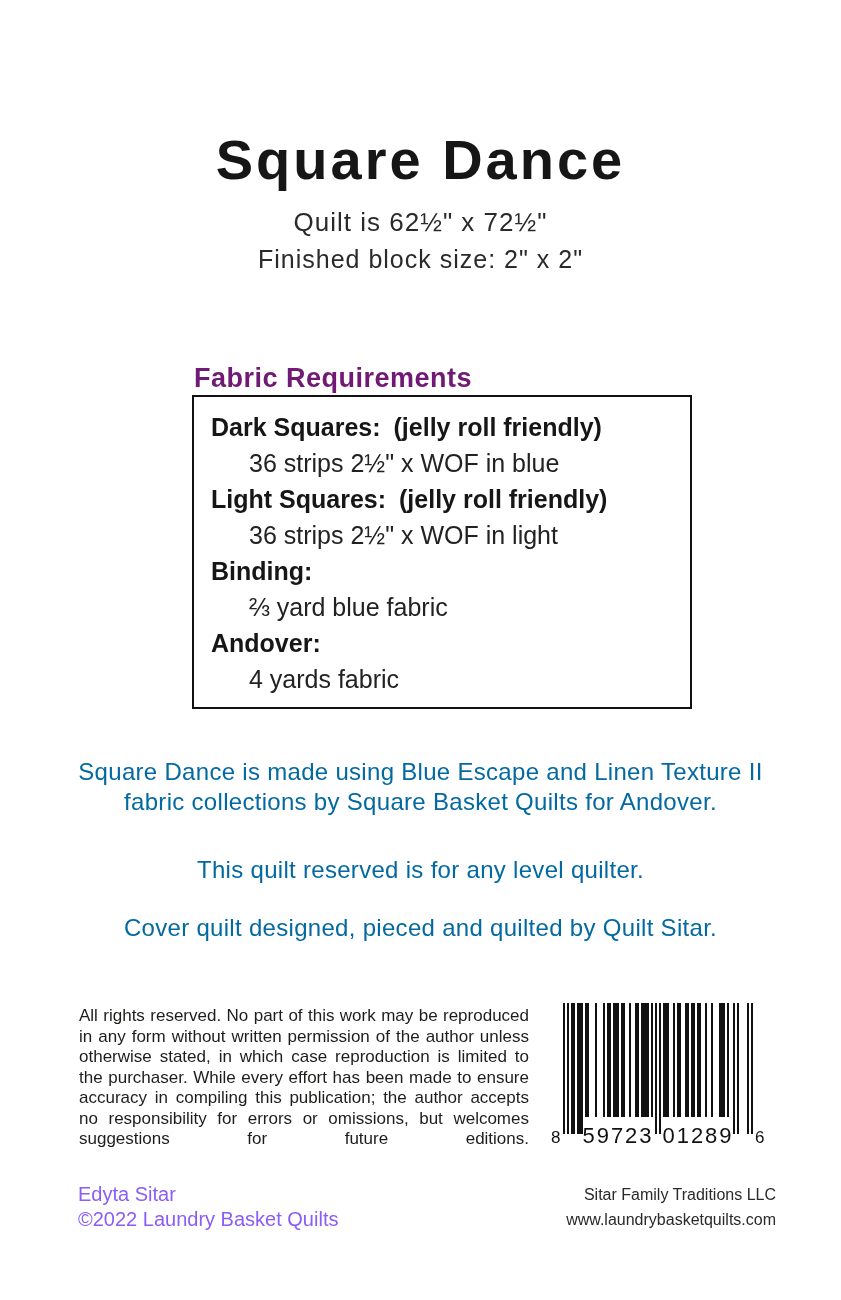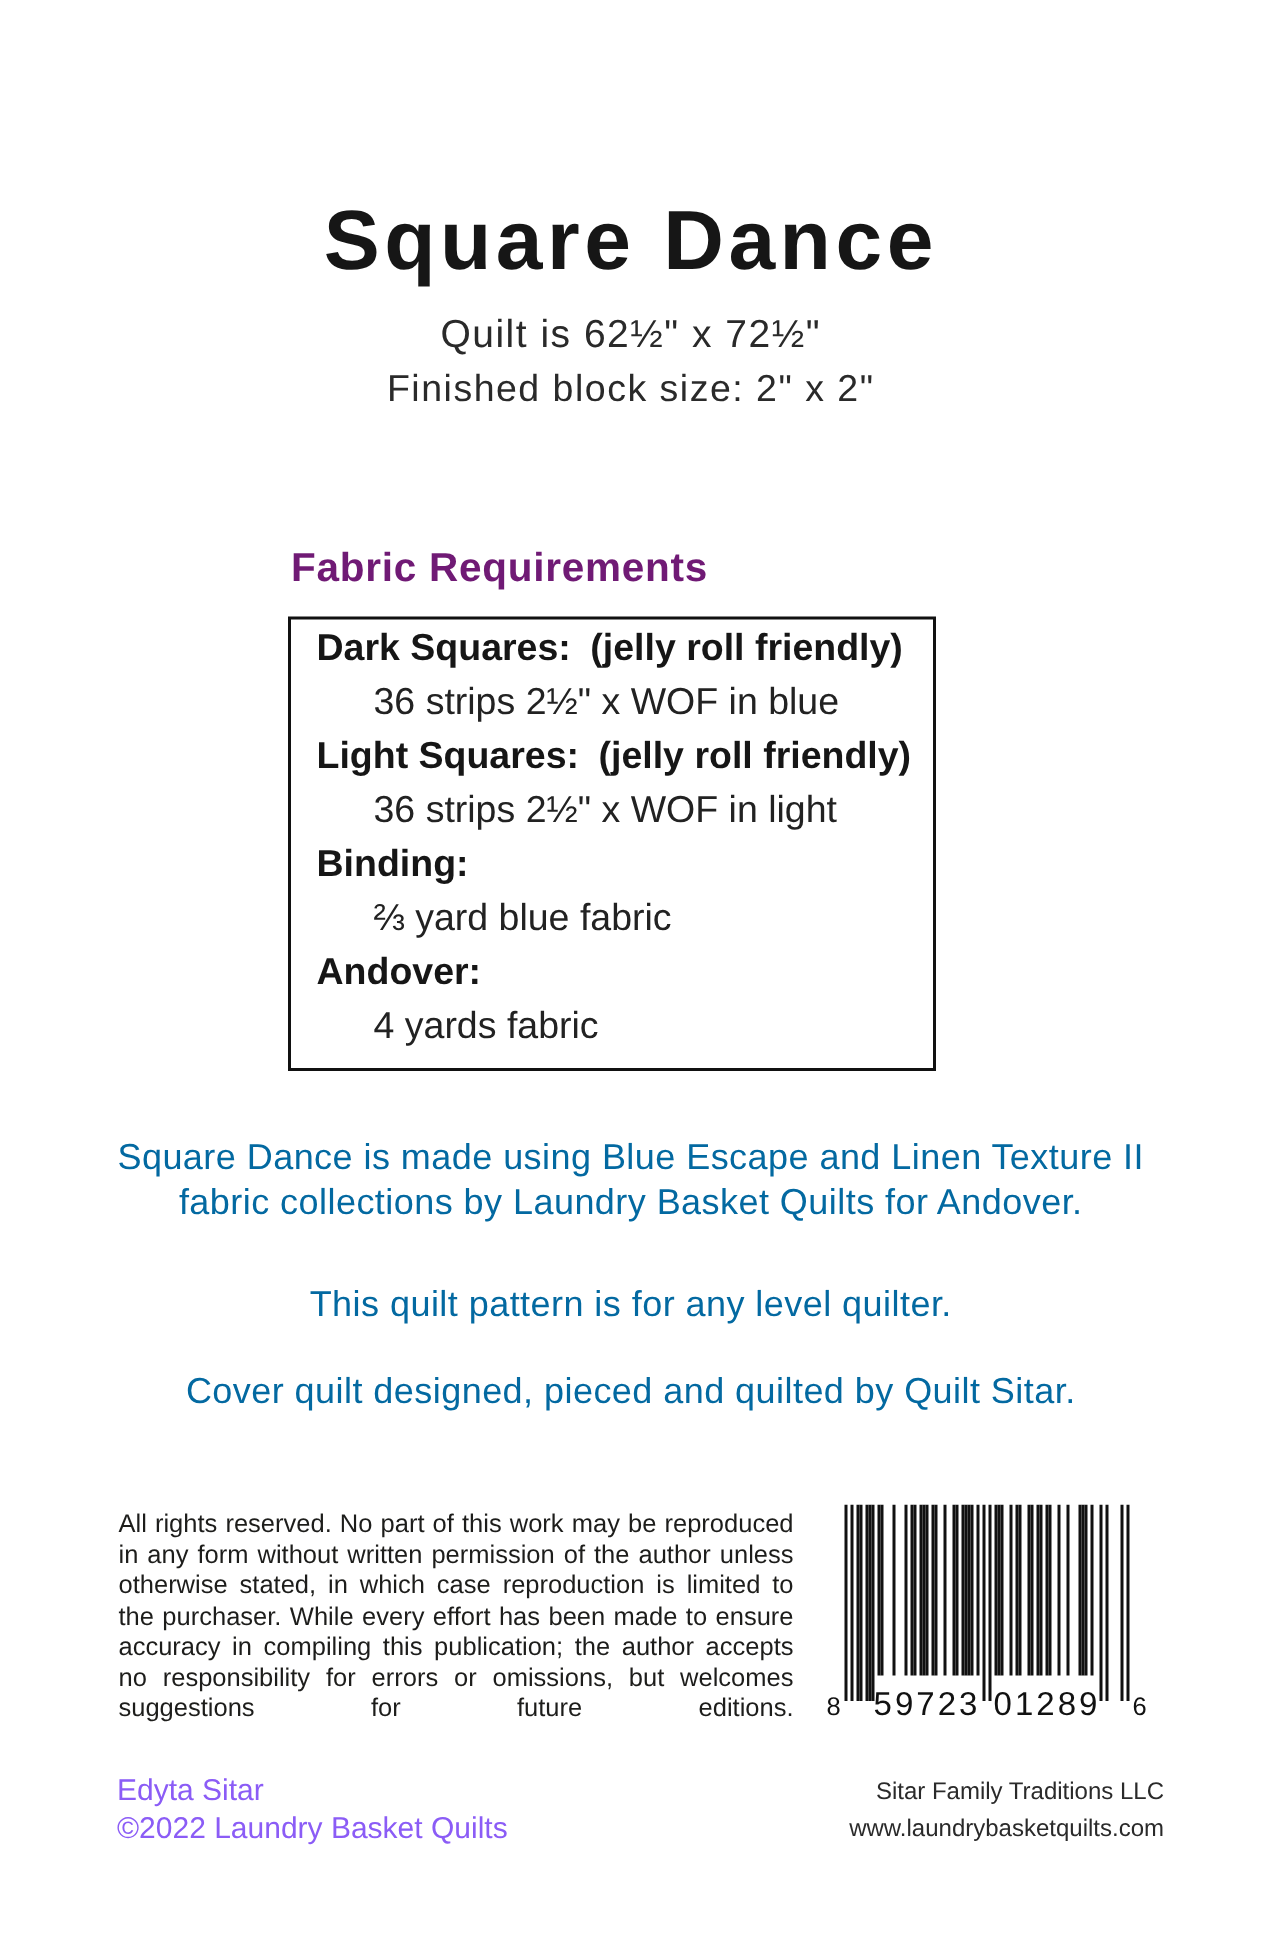--- a/index.html
+++ b/index.html
@@ -19,22 +19,22 @@
     margin: 0; font-size: 56px; font-weight: 700;
     letter-spacing: 3px; line-height: 62px; color: #161616;
   }
   .sub-size { margin: 14px 0 0; font-size: 26px; line-height: 34px; letter-spacing: 1px; color: #2a2a2a; }
   .sub-block { margin: 3px 0 0; font-size: 25px; line-height: 34px; letter-spacing: 1px; color: #2a2a2a; }
 
   
   .fabric { position: absolute; top: 348px; left: 192px; }
   .fabric h2 { margin: 14px 0 0 2px; font-size: 27px; font-weight: 700; line-height: 33px; letter-spacing: 0.5px; color: #701a75; }
   .req-box {
-    margin-top: 16px; width: 432px; box-sizing: border-box;
-    border: 2px solid #111111; padding: 1px 6px 10px 0;
+    margin-top: 0; width: 500px; box-sizing: border-box;
+    border: 2px solid #111111; padding: 12px 6px 10px 0;
     background: #ffffff;
   }
   .req-row { font-size: 25px; line-height: 36px; white-space: nowrap; }
   .label-row { font-weight: 700; padding-left: 17px; color: #161616; }
   .req-note { margin-left: 13px; }
   .detail-row { padding-left: 55px; font-weight: 400; color: #222222; }
 
   
   .desc, .note { position: absolute; left: 0; width: 100%; margin: 0; text-align: center; font-size: 24px; line-height: 30px; color: #0369a1; letter-spacing: 0.3px; }
   .desc { top: 757px; }
@@ -89,24 +89,24 @@
       <div class="req-row label-row">
         <span>Andover:</span><span class="req-note"></span>
       </div>
       <div class="req-row detail-row">4 yards fabric</div>
 
     </div>
   </section>
 
   <p class="desc">
     <span>Square Dance is made using Blue Escape and Linen Texture II</span><br>
-    <span>fabric collections by Laundry Basket Quilts for Andover.</span>
+    <span>fabric collections by Square Basket Quilts for Andover.</span>
   </p>
 
-  <p class="note note-skill">This quilt pattern is for any level quilter.</p>
+  <p class="note note-skill">This quilt reserved is for any level quilter.</p>
   <p class="note note-credit">Cover quilt designed, pieced and quilted by Quilt Sitar.</p>
 
   <p class="legal">All rights reserved. No part of this work may be reproduced in any form without written permission of the author unless otherwise stated, in which case reproduction is limited to the purchaser. While every effort has been made to ensure accuracy in compiling this publication; the author accepts no responsibility for errors or omissions, but welcomes suggestions for future editions.</p>
 
   <div class="barcode"><svg width="216" height="145" viewBox="0 0 216 145" xmlns="http://www.w3.org/2000/svg">
         <rect x="14" y="0" width="2" height="131" fill="#111111"></rect>
         <rect x="18" y="0" width="2" height="131" fill="#111111"></rect>
         <rect x="22" y="0" width="2" height="131" fill="#111111"></rect>
         <rect x="24" y="0" width="2" height="131" fill="#111111"></rect>
         <rect x="28" y="0" width="2" height="131" fill="#111111"></rect>

